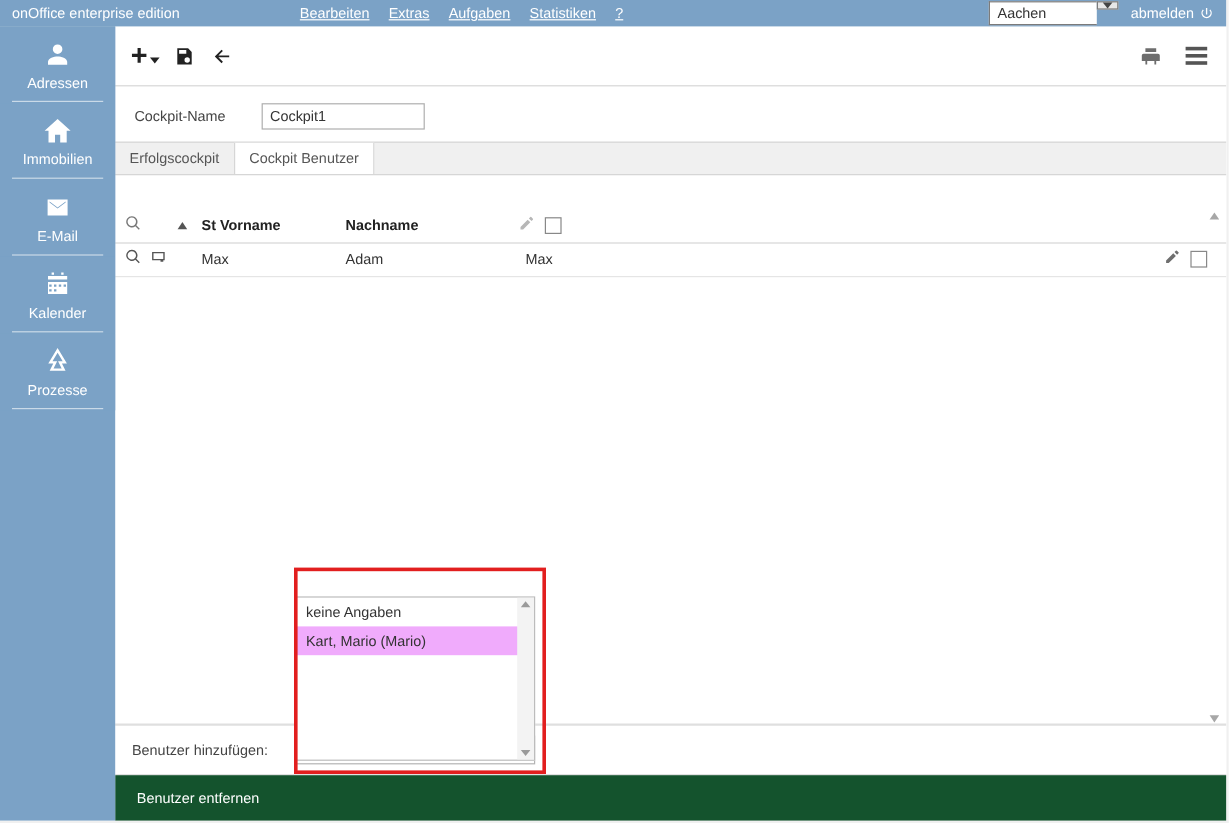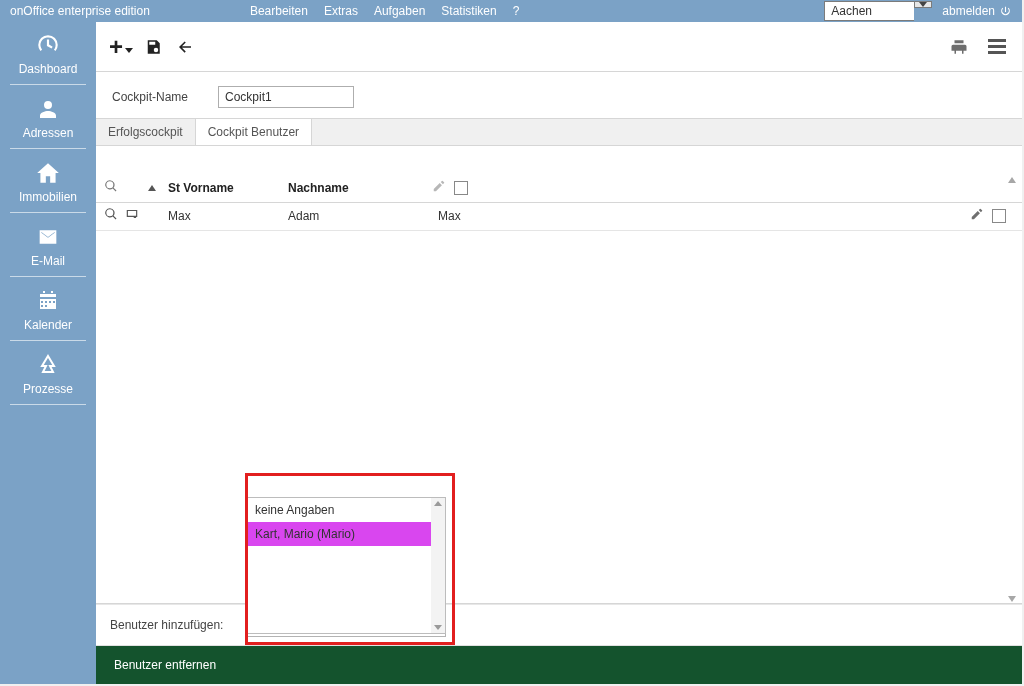--- a/index.html
+++ b/index.html
@@ -1,20 +1,20 @@
 <!DOCTYPE html>
 <html><head>
 <meta charset="utf-8">
 <style>
   * { box-sizing: border-box; margin: 0; padding: 0; }
   body { font-family: Arial, Helvetica, sans-serif; font-size: 12px; color: #333; background: #fff; }
   .page { width: 1024px; height: 686px; position: relative; overflow: hidden; border-right: 2px solid #f0f0f0; border-bottom: 2px solid #f0f0f0;}
   .topbar { position: absolute; top:0; left:0; right:0; height:22px; background:#7ba2c6; color:#fff; display:flex; align-items:center; padding:0 10px; font-size:12px; z-index:10;}
   .topbar .menu { display:flex; gap:16px; margin-left:100px; }
-  .topbar .menu span { cursor:pointer; }
+  .topbar .menu span { cursor:pointer;text-decoration:underline; }
   .topbar .spacer { flex:1; }
   .topbar .city-select { display:flex; align-items:flex-start; margin-right:10px; }
   .topbar .city-select .val { background:#fff; color:#333; padding:2px 10px 2px 6px; border:1px solid #7b7b7b; border-right:none; min-width:90px;}
   .topbar .city-select .btn { width:18px; background:#e7e7e7; border:1px solid #7b7b7b; display:flex; align-items:center; justify-content:center;}
   .topbar .city-select .btn::after{content:'';border-left:4px solid transparent;border-right:4px solid transparent;border-top:5px solid #444;}
   .topbar .logout { display:flex; align-items:center; gap:4px; cursor:pointer;}
   .sidebar { position:absolute; top:22px; left:0; bottom:0; width:96px; background:#7ba2c6; color:#fff; z-index:5;}
   .sidebar .item { height:64px; display:flex; flex-direction:column; align-items:center; justify-content:center; gap:4px; background:#7ba2c6; border-bottom:1px solid rgba(255,255,255,0); cursor:pointer; position:relative;}
   .sidebar .item .icn{width:30px; height:26px; display:flex; align-items:center; justify-content:center;}
   .sidebar .item svg{fill:#fff;}
@@ -54,21 +54,21 @@
   .scroll-v::after{content:''; position:absolute; bottom:2px; left:2px; border-left:4px solid transparent;border-right:4px solid transparent;border-top:6px solid #a7a7a7;}
   .adduser-bar{position:absolute; bottom:38px; left:0; right:0; height:42px; border-top:1px solid #e7e7e7; border-bottom:1px solid #e1e1e1; display:flex; align-items:center; padding:0 10px; gap:10px;}
   .adduser-label{color:#444; width:130px; padding-left:4px;}
   .search-wrap{position:relative; width:200px;}
   .search-input{width:100%; border:1px solid #b3b3b3; padding:4px 24px 4px 6px; font-size:12px;}
   .search-icn{position:absolute; right:4px; top:3px; width:16px; height:16px; cursor:pointer;}
   .remove-bar{position:absolute; bottom:0; left:0; right:0; height:38px; background:#14532d; color:#fff; display:flex; align-items:center; padding:0 18px; cursor:pointer;}
   .autocomplete{position:absolute; left:150px; bottom:50px; width:200px; background:#fff; border:1px solid #bcbcbc; z-index:100;}
   .autocomplete .list{height:135px; overflow:auto; position:relative;}
   .autocomplete .opt{padding:5px 8px; color:#333; cursor:pointer;}
-  .autocomplete .opt.hover{background:#d946ef;}
+  .autocomplete .opt.hover{background:#f0abfc;}
   .autocomplete .sb{position:absolute; right:0; top:0; bottom:0; width:14px; background:#f3f3f3;}
   .autocomplete .sb::before{content:''; position:absolute; top:3px; left:3px; border-left:4px solid transparent;border-right:4px solid transparent;border-bottom:5px solid #9a9a9a;}
   .autocomplete .sb::after{content:''; position:absolute; bottom:3px; left:3px; border-left:4px solid transparent;border-right:4px solid transparent;border-top:5px solid #9a9a9a;}
   .highlight-box{position:absolute; border:3px solid #e21f1f; left:245px; top:473px; width:210px; height:172px; z-index:200; pointer-events:none;}
   .pencil svg{fill:#b7b7b7;}
   .pencil.dark svg{fill:#6f6f6f;}
   .c-nach.h, .c-ben.h, .c-edit.h{font-weight:bold;}
   .floppy{width:18px;height:18px;}
   .printer{width:20px; height:18px;}
   .power-icn{width:13px;height:13px; display:inline-block;}
@@ -98,29 +98,20 @@
         <svg viewBox="0 0 24 24" width="13" height="13">
             <path fill="#fff" d="M13 3h-2v10h2V3zm4.8 2.2l-1.4 1.4A6 6 0 1 1 7.6 6.6L6.2 5.2a8 8 0 1 0 11.6 0z"></path>
           </svg>
       </span>
     </div>
   </div>
 
   <div class="sidebar">
     <div class="item">
       <div class="icn">
-          <svg viewBox="0 0 24 24" width="28" height="26">
-            <path d="M12 3a9 9 0 0 0-9 9 9 9 0 0 0 2 5.6l1.5-1.3A7 7 0 0 1 5 12a7 7 0 1 1 12.5 4.3l1.5 1.3A9 9 0 0 0 21 12a9 9 0 0 0-9-9zm-1 4h2v4.6l3.3 2-1 1.7L11 13V7z"></path>
-          </svg>
-        </div>
-      <span>Dashboard</span>
-        <div class="sep"></div>
-    </div>
-    <div class="item">
-      <div class="icn">
           <svg viewBox="0 0 24 24" width="24" height="24">
             <path d="M12 12a4 4 0 1 0-4-4 4 4 0 0 0 4 4zm0 2c-3 0-8 1.5-8 4.5V21h16v-2.5c0-3-5-4.5-8-4.5z"></path>
           </svg>
         </div>
       <span>Adressen</span>
         <div class="sep"></div>
     </div>
     <div class="item">
       <div class="icn">
           <svg viewBox="0 0 24 24" width="26" height="26">

